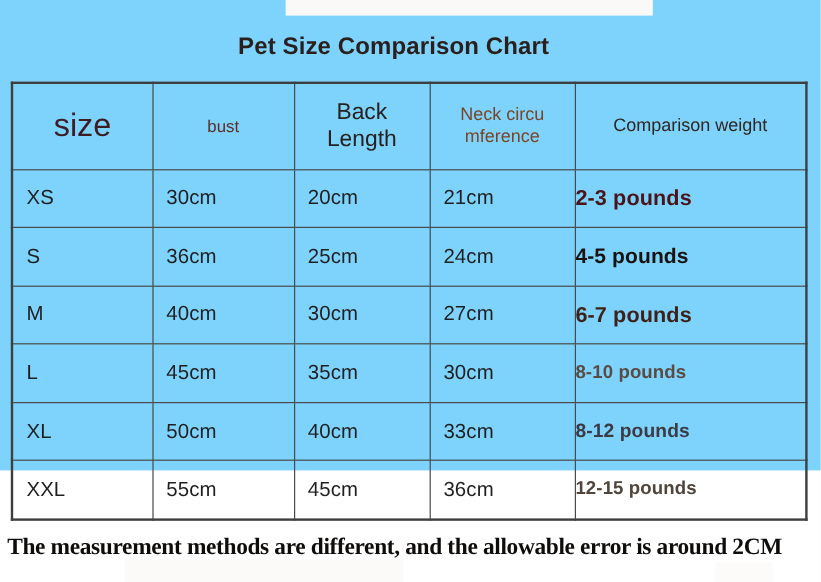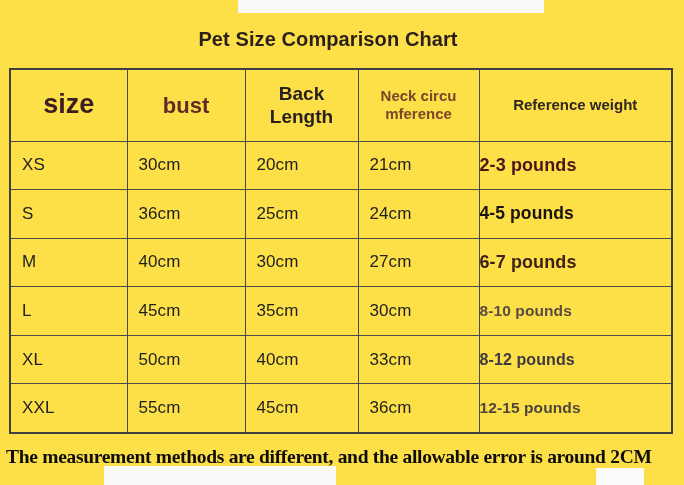--- a/index.html
+++ b/index.html
@@ -4,21 +4,21 @@
 <style>
   html, body {
     margin: 0;
     padding: 0;
     width: 684px;
     height: 485px;
     background: #ffffff;
     overflow: hidden;
     font-family: "Liberation Sans", sans-serif;
   }
-  .page { position: relative; width: 684px; height: 485px; background: #fde047; }
+  .page { position: relative; width: 684px; height: 392px; background: #7dd3fc; }
 
   .artifact { position: absolute; pointer-events: none; }
   .artifact-top { left: 238px; top: 0; width: 306px; height: 13px; background: #fbf9f8; }
   .artifact-b1 { left: 104px; top: 466px; width: 112px; height: 19px; background: #fcfaf9; }
   .artifact-b2 { left: 216px; top: 466px; width: 120px; height: 19px; background: #fbfaf9; }
   .artifact-b3 { left: 596px; top: 468px; width: 48px; height: 17px; background: #fcfbfa; }
 
   .title {
     position: absolute;
     left: 0; top: 28px;
@@ -41,21 +41,21 @@
     border: 2px solid #3f3f3f;
   }
   .size-table th, .size-table td {
     border: 1.5px solid #4a4a4a;
     vertical-align: middle;
     overflow: hidden;
   }
   .size-table thead tr { height: 72px; }
   .size-table tbody tr { height: 48.6px; }
   .size-table th {
-    font-weight: 700;
+    font-weight: 400;
     text-align: center;
     color: #28211f;
     padding: 0 8px;
     line-height: 1.25;
   }
   .size-table td {
     font-size: 17px;
     color: #1f1f1f;
     text-align: left;
     padding-left: 11px;
@@ -91,24 +91,24 @@
     <colgroup>
       <col style="width:117px">
         <col style="width:118px">
         <col style="width:113px">
         <col style="width:121px">
         <col style="width:193px">
     </colgroup>
     <thead>
       <tr>
         <th style="color:#3c1d23;font-size:27px">size</th>
-        <th style="color:#5e2b27;font-size:22px">bust</th>
+        <th style="color:#5e2b27;font-size:14px">bust</th>
         <th style="color:#28211f;font-size:19px">Back Length</th>
         <th style="color:#7b4527;font-size:15px">Neck circu mference</th>
-        <th style="color:#302622;font-size:15px">Reference weight</th>
+        <th style="color:#302622;font-size:15px">Comparison weight</th>
       </tr>
     </thead>
     <tbody>
       <tr>
         <td>XS</td>
         <td>30cm</td>
         <td>20cm</td>
         <td>21cm</td>
         <td class="weight" style="color:#4a151a;font-size:18px;font-weight:700">2-3 pounds</td>
       </tr>

